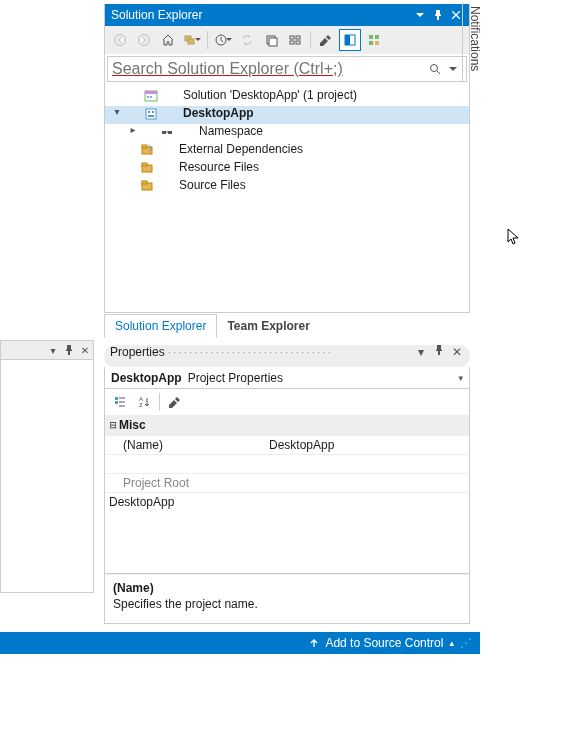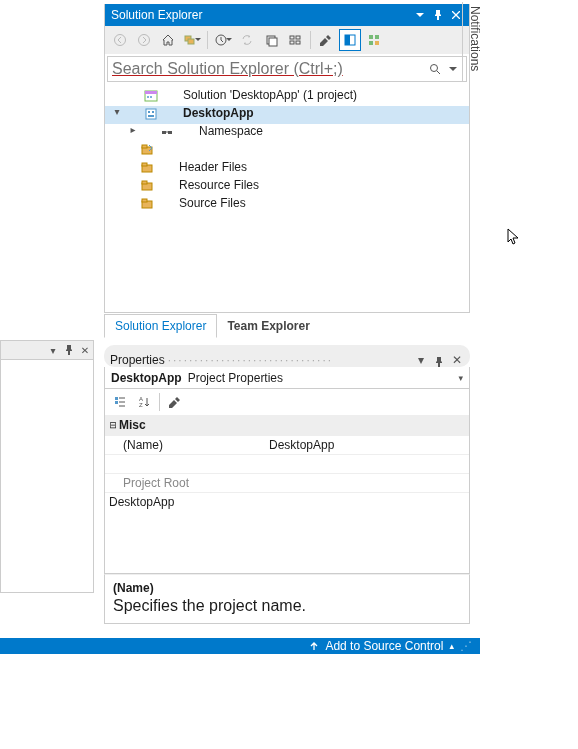--- a/index.html
+++ b/index.html
@@ -26,42 +26,42 @@
   .expander.open::before { content: "▾"; }
   .expander.closed::before { content: "▸"; }
   .ticon { width: 16px; height: 16px; display: inline-flex; align-items: center; justify-content: center; margin-right: 4px; }
   .tlabel { font-size: 12px; }
   .tlabel.bold { font-weight: 600; }
   .tabs { height: 24px; display: flex; align-items: flex-end; }
   .tab { padding: 4px 10px; font-size: 12px; border-top: 1px solid transparent; }
   .tab.active { color: #0079cb; background: #fff; border: 1px solid #ccc; border-bottom: 1px solid #fff; margin-bottom: -1px; }
   .tab.inactive { color: #444; font-weight: bold; }
   .props-panel { margin-top: 8px; }
-  .props-title { height: 22px; background: #eee; display: flex; align-items: flex-end; padding: 0 6px; font-size: 12px; border-radius: 10px; }
+  .props-title { height: 22px; background: #eee; display: flex; align-items: flex-start; padding: 0 6px; font-size: 12px; border-radius: 10px; }
   .props-title .sp { flex: 1; }
   .props-title .picon { width: 14px; display: flex; align-items: center; justify-content: center; color: #555; margin-left: 4px; }
   .props-combo { height: 22px; border: 1px solid #ccc; border-top: none; display: flex; align-items: center; padding: 0 6px; font-size: 12px; }
   .props-combo .b { font-weight: 600; margin-right: 6px; }
   .props-combo .sp { flex: 1; }
   .props-tb { height: 26px; border-left: 1px solid #ccc; border-right: 1px solid #ccc; display: flex; align-items: center; padding: 0 4px; gap: 2px; }
   .grid { border: 1px solid #ccc; border-top: none; }
   .cat { display: flex; align-items: center; height: 20px; background: #eee; padding-left: 2px; }
   .cat .ex { width: 12px; font-size: 9px; text-align: center; }
   .cat .cl { font-weight: 600; font-size: 12px; }
   .prow { display: flex; height: 19px; border-top: 1px solid #eee; }
   .pn { width: 160px; padding-left: 18px; font-size: 12px; display: flex; align-items: center; overflow: hidden; white-space: nowrap; }
   .pn.ro { color: #888; }
   .pv { flex: 1; padding-left: 4px; font-size: 12px; display: flex; align-items: center; overflow: hidden; white-space: nowrap; }
   .pv.ro { color: #888; }
   .grid-fill { height: 62px; }
   .desc { border: 1px solid #ccc; border-top: 1px solid #eee; padding: 6px 8px; height: 50px; }
   .desc .dn { font-weight: 600; font-size: 12px; }
-  .desc .dt { font-size: 16px; margin-top: 2px; }
+  .desc .dt { font-size: 12px; margin-top: 2px; }
   .notif { position: absolute; right: 96px; top: 2px; width: 20px; writing-mode: vertical-rl; font-size: 12px; color: #444; padding-top: 4px; border-left: 1px solid #ccc; height: 80px; text-align: left; }
-  .statusbar { position: absolute; left: 0; bottom: 95px; width: 480px; height: 16px; background: #0079cb; color: #fff; display: flex; align-items: center; justify-content: flex-end; padding: 0 8px; font-size: 12px; gap: 6px; }
+  .statusbar { position: absolute; left: 0; bottom: 95px; width: 480px; height: 22px; background: #0079cb; color: #fff; display: flex; align-items: center; justify-content: flex-end; padding: 0 8px; font-size: 12px; gap: 6px; }
   .cursor { position: absolute; left: 507px; top: 228px; font-size: 16px; color: #000; }
   svg { display: block; }
 </style>
 </head>
 <body>
 
 <div class="left-panel">
   <div class="left-panel-header">
     <span class="hicon">▾</span>
     <span class="hicon">
@@ -224,29 +224,21 @@
         <span class="tlabel">Namespace</span>
       </div>
       <div class="trow" style="padding-left:34px">
         <span class="ticon">
             <svg width="14" height="14" viewBox="0 0 14 14">
               <rect x="2" y="4" width="10" height="7" fill="#e8b45a" stroke="#b80"></rect>
               <rect x="2" y="2" width="5" height="3" fill="#e8b45a" stroke="#b80"></rect>
               <path d="M9 2l3 3-3 3" fill="none" stroke="#59c"></path>
             </svg>
           </span>
-      </div>
-      <div class="trow" style="padding-left:34px">
-        <span class="ticon">
-            <svg width="14" height="14" viewBox="0 0 14 14">
-              <rect x="2" y="4" width="10" height="7" fill="#e8b45a" stroke="#b80"></rect>
-              <rect x="2" y="2" width="5" height="3" fill="#e8b45a" stroke="#b80"></rect>
-            </svg>
-          </span>
-        <span class="tlabel">Header Files</span>
+        <span class="tlabel">External Dependencies</span>
       </div>
       <div class="trow" style="padding-left:34px">
         <span class="ticon">
             <svg width="14" height="14" viewBox="0 0 14 14">
               <rect x="2" y="4" width="10" height="7" fill="#e8b45a" stroke="#b80"></rect>
               <rect x="2" y="2" width="5" height="3" fill="#e8b45a" stroke="#b80"></rect>
             </svg>
           </span>
         <span class="tlabel">Resource Files</span>
       </div>

